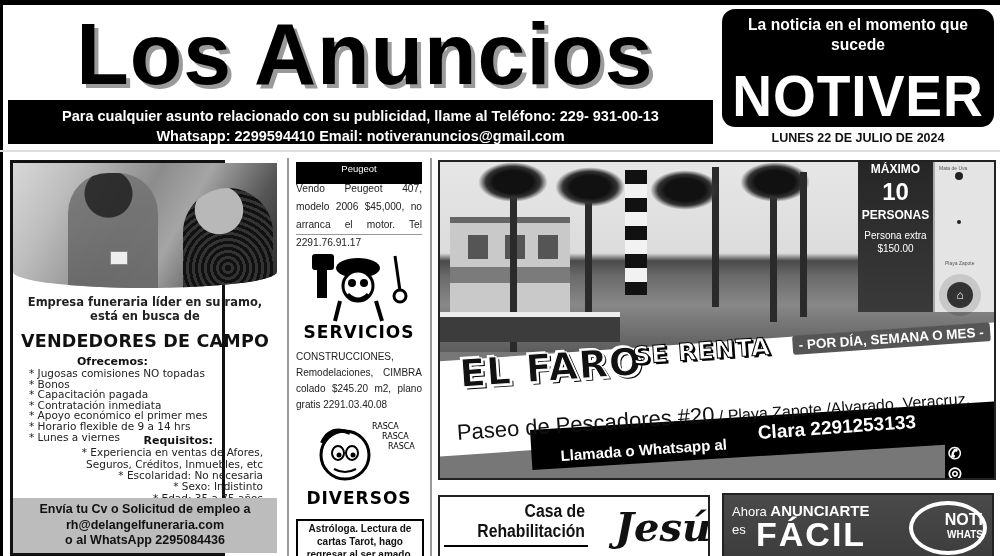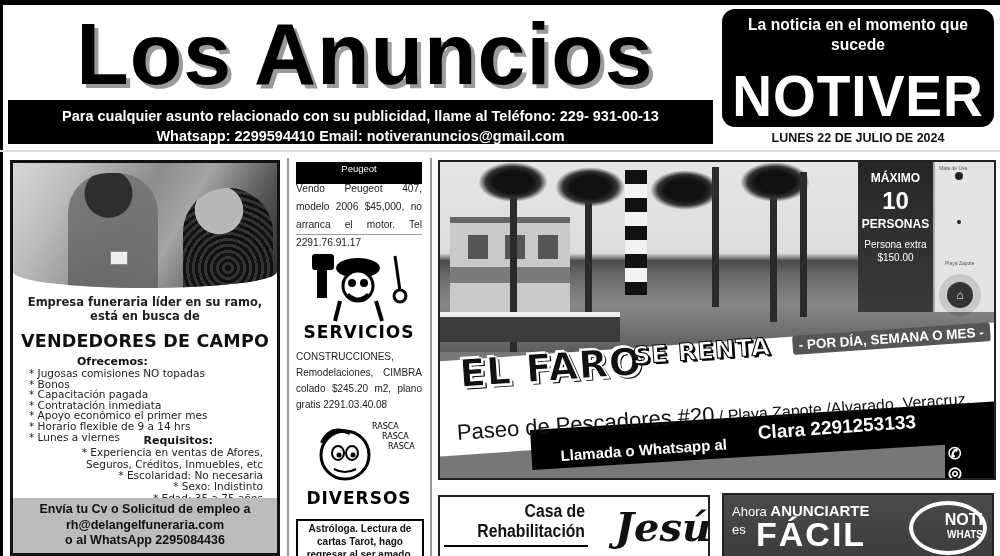--- a/index.html
+++ b/index.html
@@ -27,21 +27,21 @@
     border-radius: 13px;
   }
   .notiver-slogan { font-size: 17px; font-weight: bold; margin-top: 6px; transform: scaleX(0.92); }
   .notiver-logo { font-size: 58px; font-weight: 900; line-height: 70px; margin-top: 6px; letter-spacing: 1px; transform: scaleX(0.95); }
   .issue-date { position: absolute; left: 722px; top: 131px; width: 272px; text-align: center; font-size: 12.5px; font-weight: bold; }
 
   .rule-h { position: absolute; left: 0; top: 150px; width: 1000px; height: 2px; background: #ddd; }
 
   
   .ad-funeraria {
-    position: absolute; left: 10px; top: 160px; width: 270px; height: 396px; border: 3px solid #111; background: #fff;
+    position: absolute; left: 10px; top: 160px; width: 215px; height: 396px; border: 3px solid #111; background: #fff;
   }
   .ad-photo {
     position: absolute; left: 0; top: 0; width: 264px; height: 125px;
     background: linear-gradient(120deg, #d8d8d8 0%, #bdbdbd 20%, #8c8c8c 45%, #a5a5a5 60%, #565656 80%, #2a2a2a 100%);
     border-bottom-left-radius: 50% 16px; border-bottom-right-radius: 50% 16px; overflow: hidden;
   }
   .ad-photo .person1 { position: absolute; left: 55px; top: 10px; width: 90px; height: 115px; background: radial-gradient(circle at 45% 18%, #222 0 22%, transparent 23%), linear-gradient(#777, #666); border-radius: 40px 40px 0 0; opacity: .9; }
   .ad-photo .person2 { position: absolute; left: 170px; top: 25px; width: 90px; height: 100px; background: radial-gradient(circle at 40% 22%, #b8b8b8 0 25%, transparent 26%), repeating-radial-gradient(circle at 50% 80%, #111 0 3px, #333 3px 6px); border-radius: 45px 45px 0 0; }
   .ad-photo .badge { position: absolute; left: 97px; top: 88px; width: 18px; height: 14px; background: #eee; border: 1px solid #888; }
   .ad-text { position: absolute; left: 0; top: 132px; width: 264px; font-family: "DejaVu Sans", sans-serif; }
@@ -75,21 +75,21 @@
       linear-gradient(180deg, #e6e6e6 0%, #dcdcdc 48%, #4a4a4a 52%, #6a6a6a 60%, #888 75%, #5c5c5c 100%); }
   .faro-house { position: absolute; left: 10px; top: 55px; width: 120px; height: 100px; background: #c9c9c9; border-top: 6px solid #666; }
   .faro-house .win { position: absolute; top: 12px; width: 20px; height: 24px; background: #555; }
   .faro-house .band { position: absolute; left: 0; top: 44px; width: 120px; height: 16px; background: #7b7b7b; }
   .lighthouse { position: absolute; left: 185px; top: 8px; width: 22px; height: 125px;
     background: repeating-linear-gradient(180deg, #111 0 14px, #f2f2f2 14px 28px); }
   .palm-trunk { position: absolute; width: 7px; background: #2a2a2a; }
   .palm-crown { position: absolute; width: 70px; height: 40px; border-radius: 50%; background: radial-gradient(ellipse at center, #111 0 40%, #333 55%, transparent 70%); }
   .faro-pool { position: absolute; left: 0; top: 150px; width: 180px; height: 30px; background: #3c3c3c; border-top: 5px solid #eee; }
   .faro-capacity { position: absolute; left: 418px; top: 0; width: 75px; height: 150px; background: linear-gradient(#262626, #3a3a3a); color: #fff; text-align: center; }
-  .cap-top { font-size: 12px; font-weight: bold; margin-top: 9px; }
+  .cap-top { font-size: 12px; font-weight: bold; margin-top: 0; }
   .cap-num { font-size: 24px; font-weight: bold; line-height: 32px; }
   .cap-label { font-size: 12px; font-weight: bold; }
   .cap-extra { font-size: 10px; margin-top: 7px; line-height: 13px; }
   .faro-map { position: absolute; left: 493px; top: 0; width: 65px; height: 150px; background: #e4e4e4; border-left: 2px solid #aaa; }
   .map-label { position: absolute; font-size: 5px; color: #555; }
   .map-pin { position: absolute; width: 8px; height: 8px; border-radius: 50%; background: #222; }
   .map-home { position: absolute; left: 12px; top: 120px; width: 26px; height: 26px; border-radius: 50%; background: #333; color: #fff; font-size: 12px; text-align: center; line-height: 26px; box-shadow: 0 0 0 8px rgba(0,0,0,0.12); }
 
   .faro-band-white { position: absolute; left: -10px; top: 200px; width: 600px; height: 95px; background: #fff; transform: rotate(-4deg); transform-origin: left top; }
   .faro-band-black { position: absolute; left: 90px; top: 268px; width: 480px; height: 40px; background: #000; transform: rotate(-3.5deg); transform-origin: left top; }

